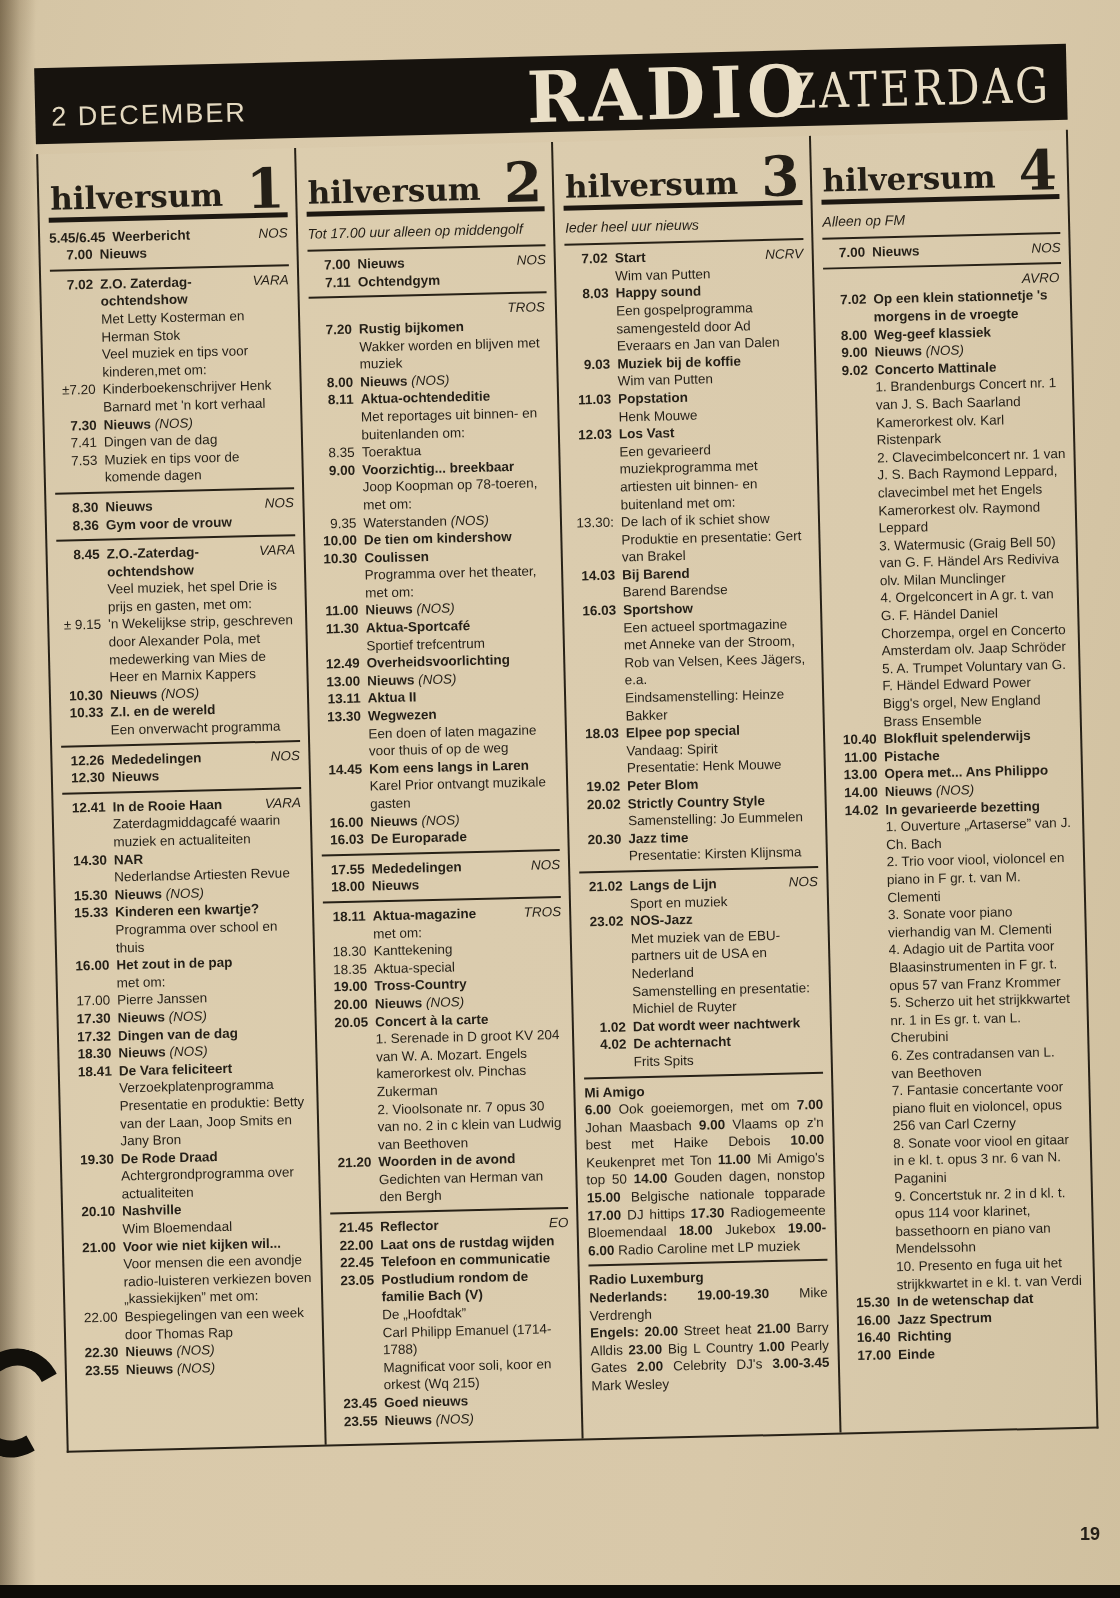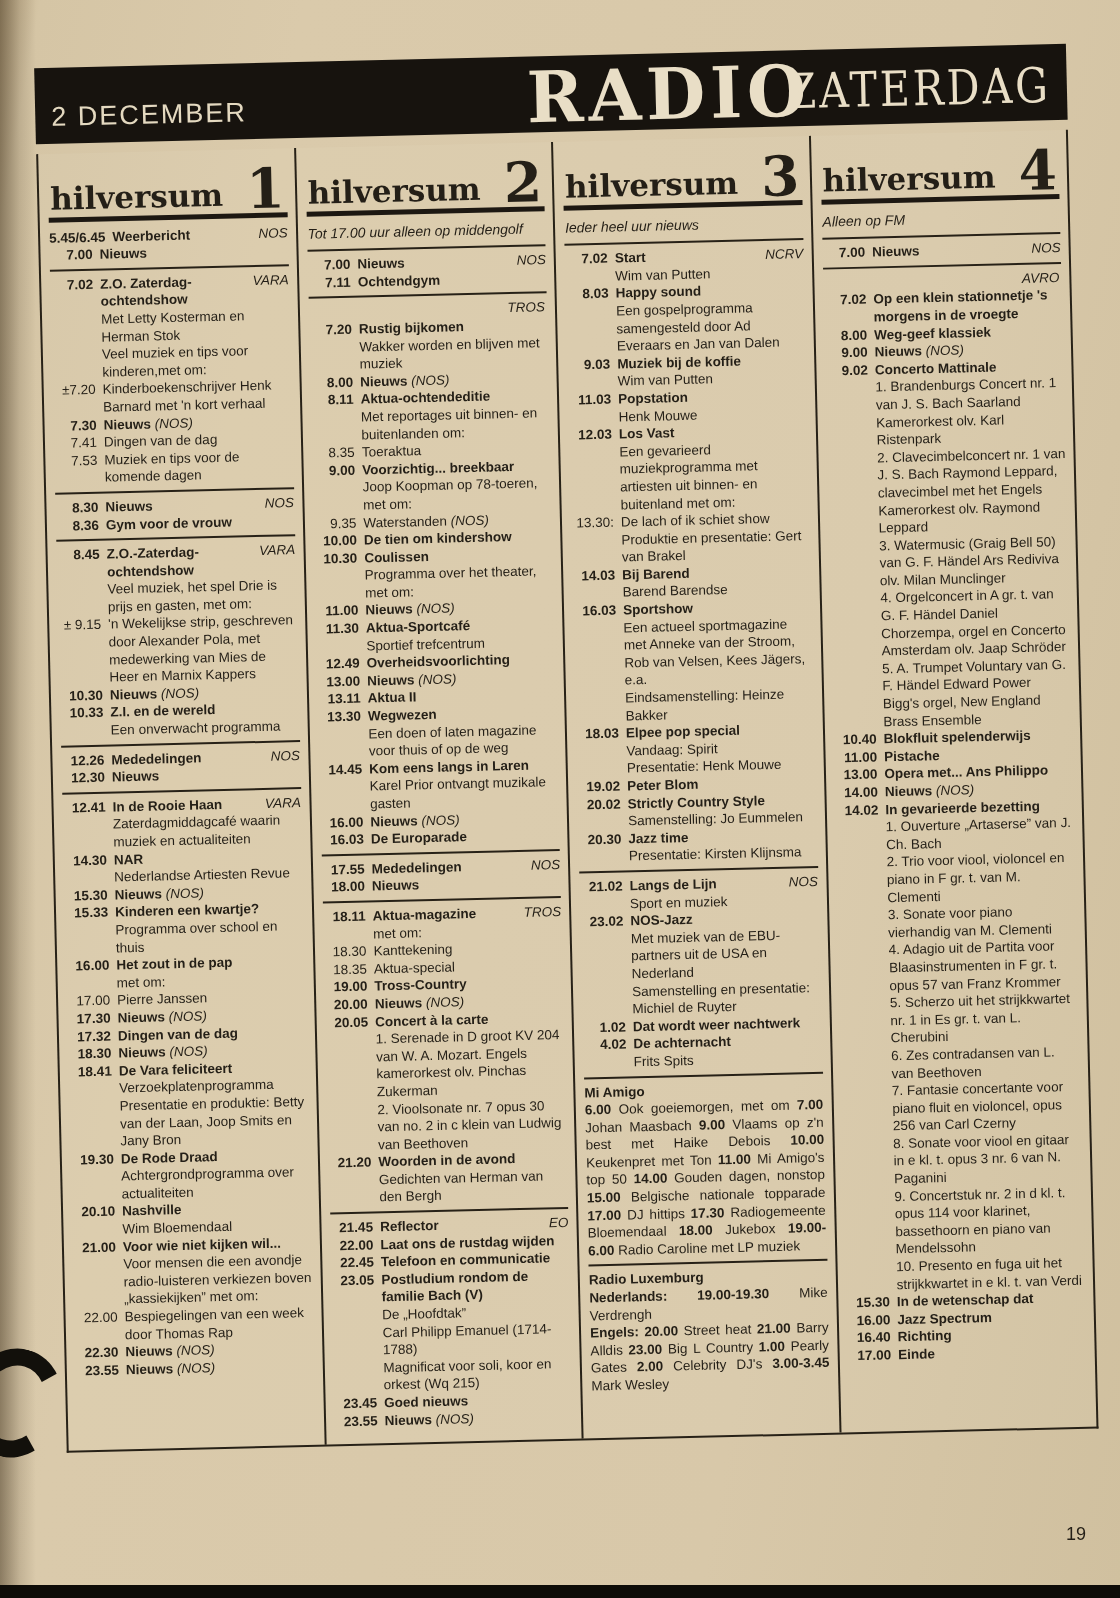--- a/index.html
+++ b/index.html
@@ -38,21 +38,21 @@
   .time{flex:0 0 auto;min-width:43px;text-align:right;margin-right:7px;white-space:nowrap;}
   .ebody{flex:1;min-width:0;}
   .bold{font-weight:bold;}
   .net{float:right;font-style:italic;margin-left:5px;}
   .suffix{font-style:italic;}
   .rule{border-top:2px solid #272117;margin:5px 0;}
   .note{font-style:italic;font-size:14px;padding:2px 0 2px 1px;}
   .netlabel{text-align:right;font-style:italic;padding-right:2px;}
   .section .section-head{font-weight:bold;}
   .section p{margin:0;text-align:justify;}
-  .pagenum{position:absolute;right:34px;top:1524px;font-weight:normal;font-size:18px;}
+  .pagenum{position:absolute;right:20px;top:1524px;font-weight:bold;font-size:18px;}
 </style>
 </head>
 <body>
 
 <div class="paper"></div>
 <div class="gutter"></div>
 <div class="blob"></div>
 
 <div class="sheet">
   <div class="masthead">

